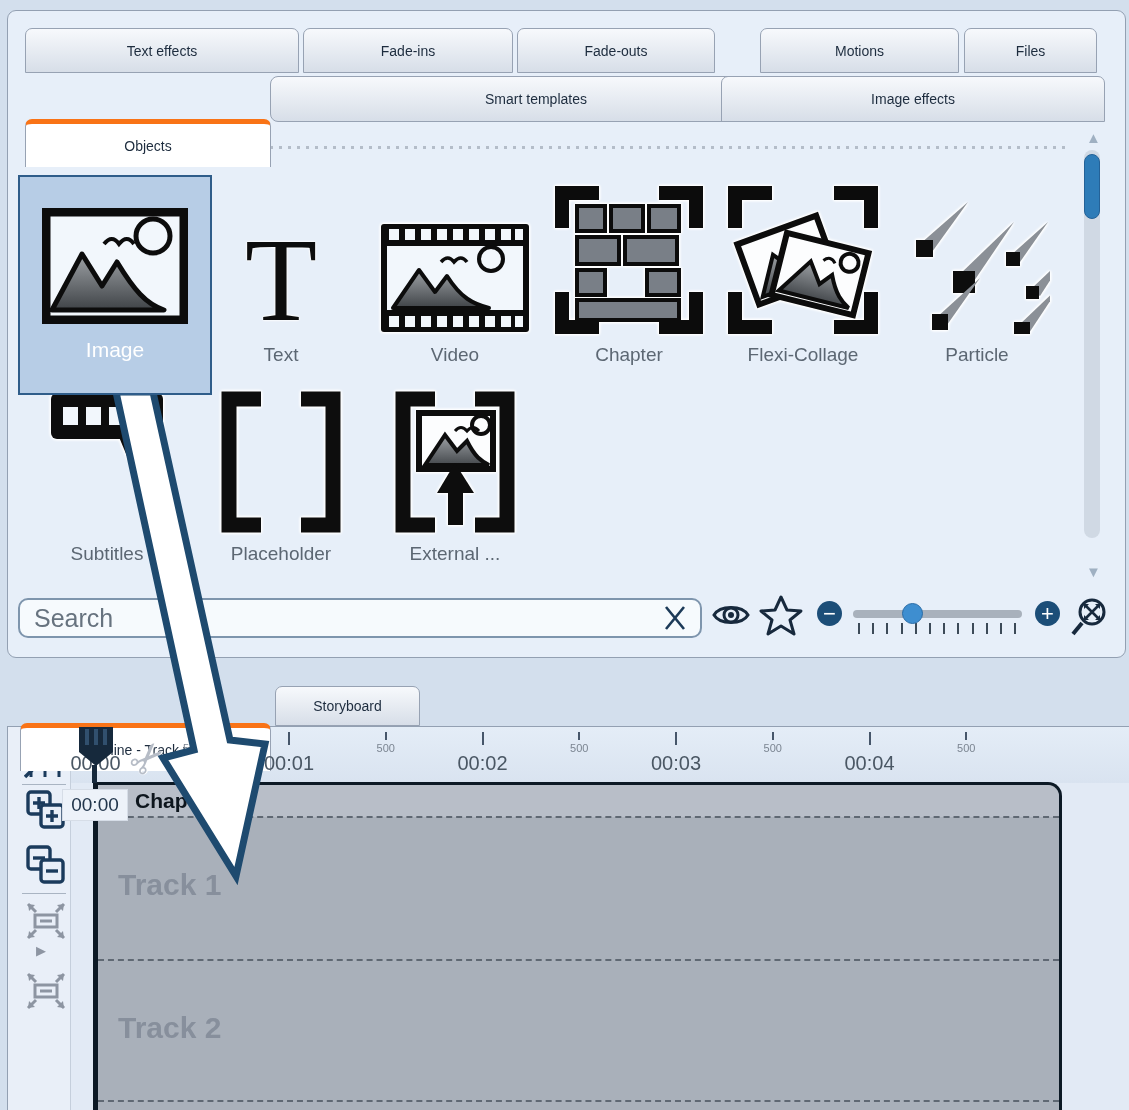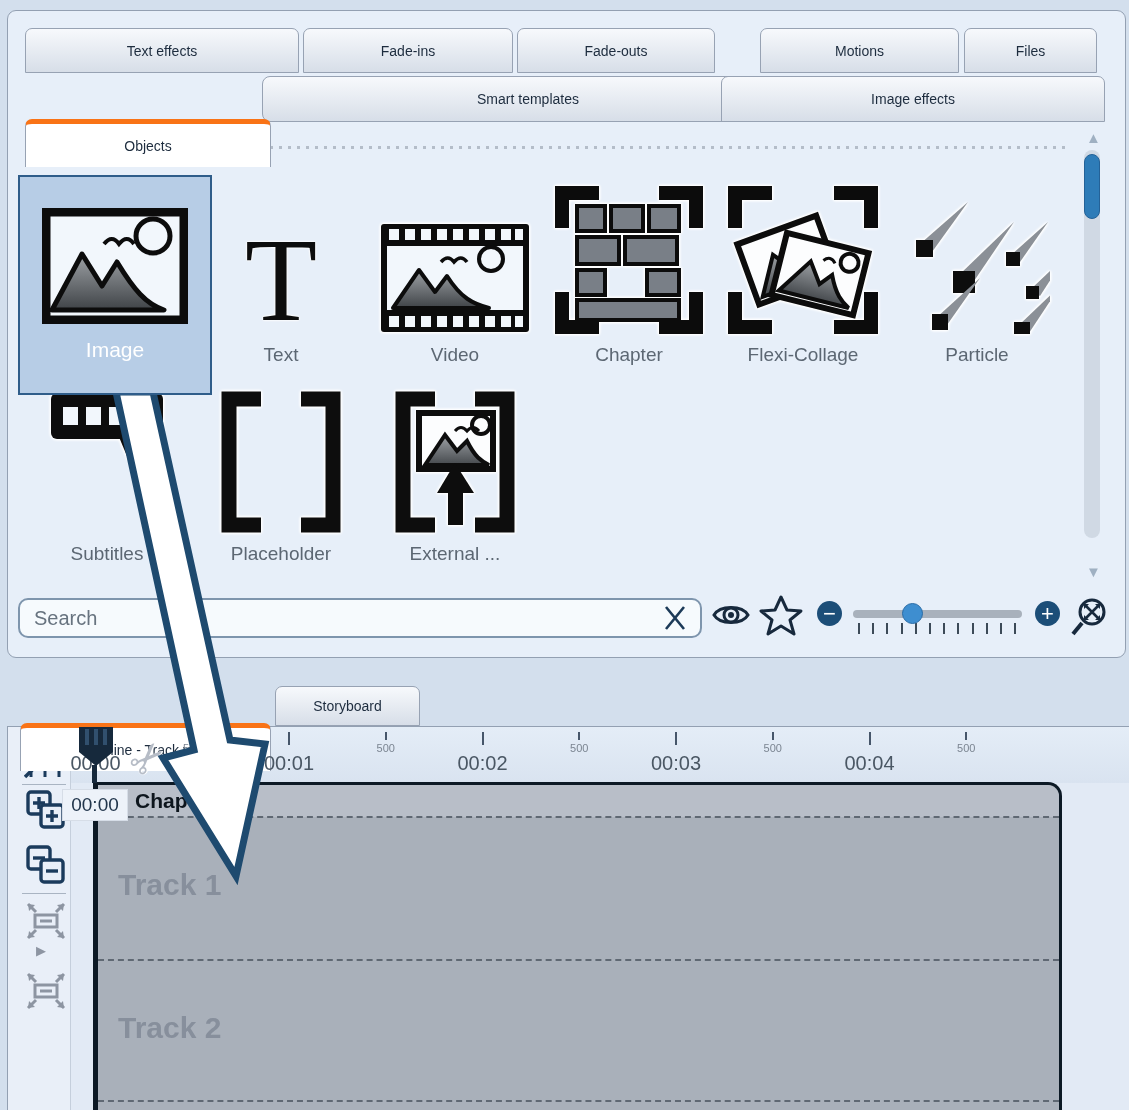--- a/index.html
+++ b/index.html
@@ -29,21 +29,21 @@
   .tile-sel{left:18px;top:175px;width:194px;height:220px;background:#b7cde6;
             border:2px solid #2f5d8a;box-sizing:border-box;z-index:70;
             display:flex;flex-direction:column;align-items:center;justify-content:center;}
   .tile-sel .lbl{color:#fff;font-size:21px;margin-top:14px;}
   .t-glyph{font-family:"Liberation Serif","DejaVu Serif",serif;font-size:118px;line-height:0.9;color:#0d0d0d;
            text-shadow:0 0 2px #fff,0 0 2px #fff,0 0 3px #fff;}
 
   
   .search-box{left:18px;top:598px;width:684px;height:40px;box-sizing:border-box;background:#f6fafd;
               border:2px solid #7e95ad;border-radius:10px;display:flex;align-items:center;z-index:2;}
-  .search-box input{flex:1;border:none;outline:none;background:transparent;font-size:20px;
+  .search-box input{flex:1;border:none;outline:none;background:transparent;font-size:25px;
                     color:#2a3645;padding:0 14px;font-family:inherit;}
   .search-box input::placeholder{color:#67737f;}
   .circle-btn{width:25px;height:25px;border-radius:50%;background:#1c4e78;color:#fff;display:flex;
               align-items:center;justify-content:center;font-size:22px;line-height:1;z-index:2;}
   .slider-track{left:853px;top:610px;width:169px;height:8px;background:#a8b1bc;border-radius:4px;z-index:2;}
   .slider-ticks{left:858px;top:623px;width:158px;height:11px;z-index:2;
                 background:repeating-linear-gradient(90deg,#3c4a58 0 2px,transparent 2px 14.2px);}
   .slider-thumb{left:902px;top:603px;width:21px;height:21px;border-radius:50%;background:#3e8ed0;
                 border:1px solid #2a6ca6;box-sizing:border-box;z-index:3;}
 
@@ -102,21 +102,21 @@
   <div class="tab" style="left:760px;top:28px;width:199px;height:45px;">
       <span>Motions</span>
     </div>
   <div class="tab" style="left:964px;top:28px;width:133px;height:45px;">
       <span>Files</span>
     </div>
 
   <div class="tab tab-sel" style="left:25px;top:76px;width:246px;height:48px;">
       <span>Objects</span>
     </div>
-  <div class="tab" style="left:262px;top:76px;width:532px;height:46px;border-radius:8px;">
+  <div class="tab" style="left:270px;top:76px;width:532px;height:46px;border-radius:8px;">
       <span>Smart templates</span>
     </div>
   <div class="tab" style="left:721px;top:76px;width:384px;height:46px;">
       <span>Image effects</span>
     </div>
 
   <div class="abs sect-tri" style="left:37px;top:137px;"></div>
   <div class="abs sect-title" style="left:69px;top:131px;">Default</div>
   <div class="abs dotline" style="left:162px;top:146px;width:908px;"></div>
 

